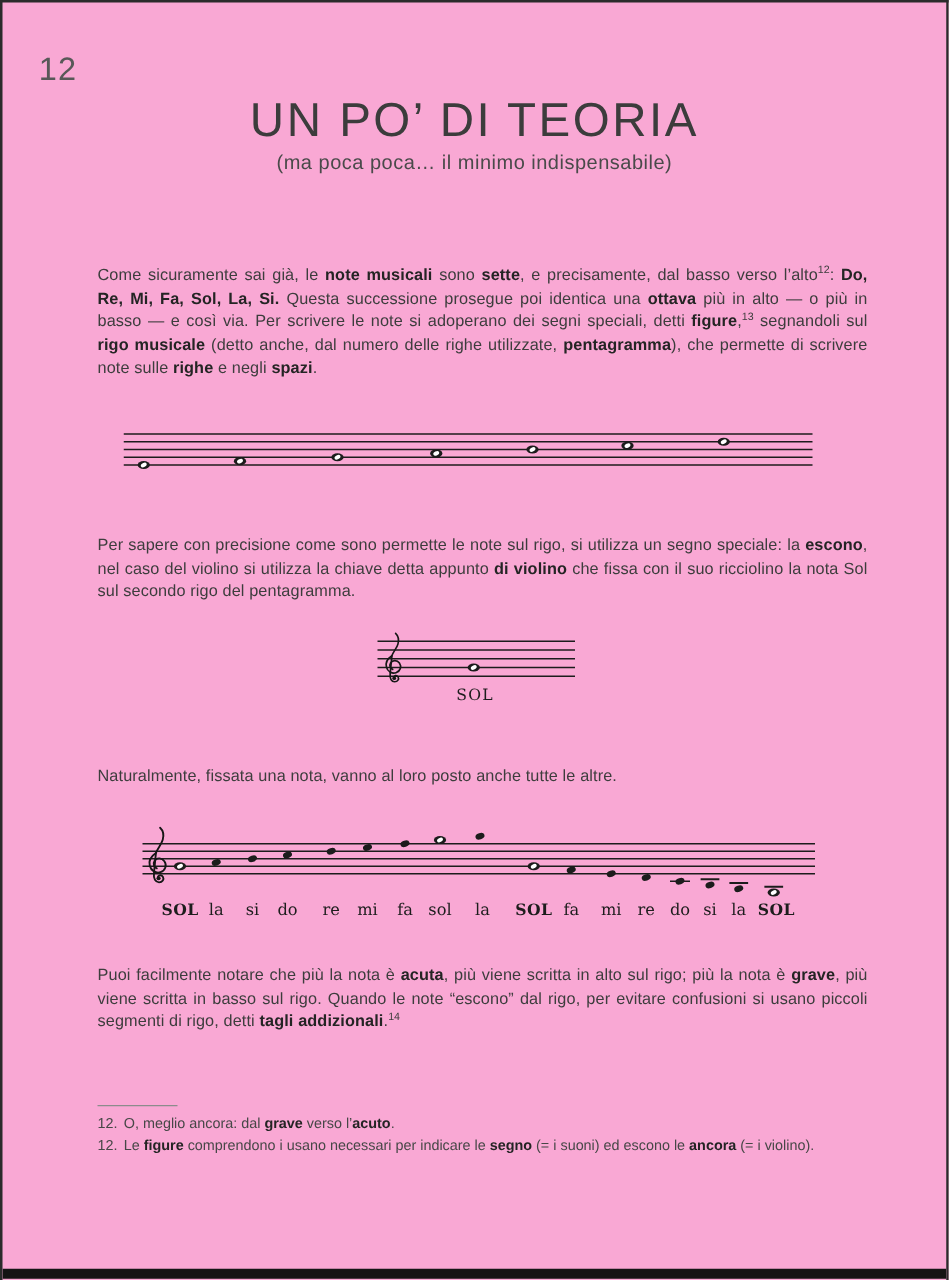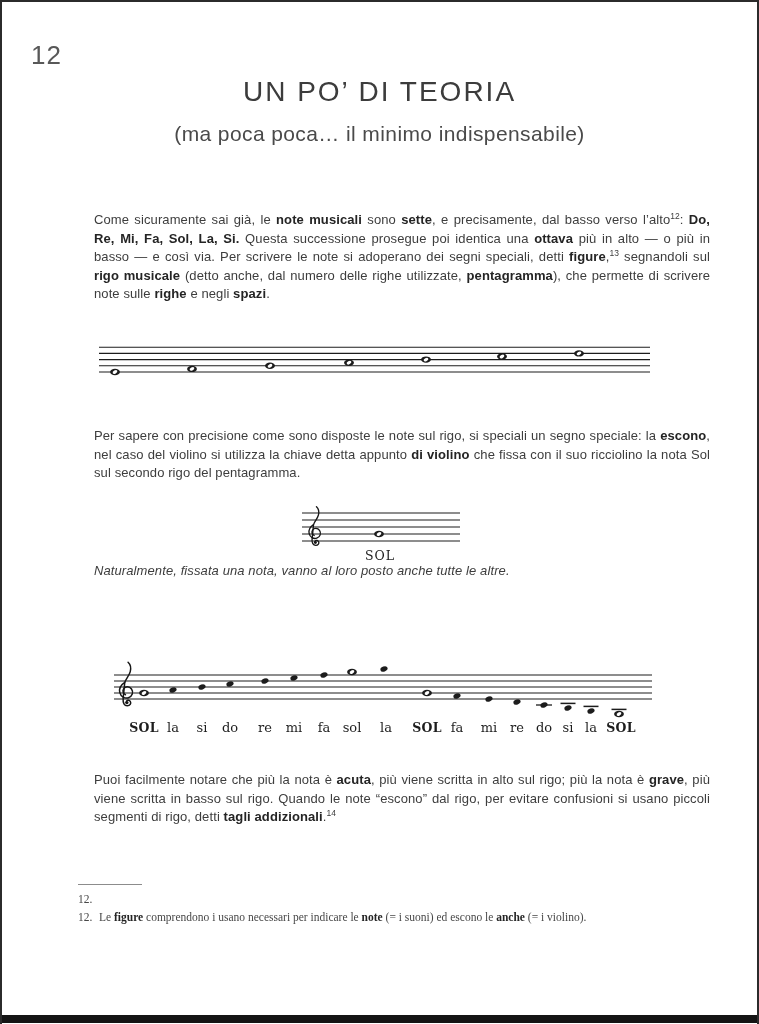--- a/index.html
+++ b/index.html
@@ -1,31 +1,31 @@
 <!DOCTYPE html>
 <html><head>
 <meta charset="utf-8">
 <style>
   html,body{margin:0;padding:0;background:#d9d9d9;}
   .page{
-    position:relative;width:759px;height:1024px;background:#ffffff;
+    position:relative;width:759px;height:1024px;background:#f9a8d4;
     box-sizing:border-box;border:2px solid #2b2b2b;border-bottom:none;
     font-family:"Liberation Sans",sans-serif;overflow:hidden;
   }
   .bottom-bar{position:absolute;left:0;right:0;top:1013px;height:8px;background:#141414;}
   .page-number{position:absolute;left:29px;top:38px;font-size:26px;color:#585858;letter-spacing:1px;}
-  .title{position:absolute;left:0;right:0;top:74px;text-align:center;font-size:28px;
+  .title{position:absolute;left:0;right:0;top:74px;text-align:center;font-size:38px;
          color:#3c3c3c;letter-spacing:2px;font-weight:400;}
-  .subtitle{position:absolute;left:0;right:0;top:120px;text-align:center;font-size:21px;
+  .subtitle{position:absolute;left:0;right:0;top:120px;text-align:center;font-size:16px;
          color:#4a4a4a;letter-spacing:.4px;}
   .para{position:absolute;left:76px;width:616px;font-size:13px;line-height:18.6px;
-        color:#3d3d3d;text-align:justify;letter-spacing:.1px;margin-left:16px;}
+        color:#3d3d3d;text-align:justify;letter-spacing:.1px;}
   .para .b,.fn .b{font-weight:bold;color:#242424;}
   sup{font-size:8.5px;line-height:0;vertical-align:super;letter-spacing:0;}
-  .fn-block{position:absolute;left:76px;top:882px;width:620px;font-family:Liberation Serif, serif;}
+  .fn-block{position:absolute;left:76px;top:882px;width:620px;}
   .fn-rule{width:64px;border-top:1.2px solid #8c8c8c;margin-bottom:5px;}
   .fn{font-size:11.5px;line-height:18.4px;color:#474747;display:flex;}
   .fn-num{flex:0 0 21px;}
   .figure{position:absolute;}
   text.nlabel{font-family:"DejaVu Serif",serif;font-size:13px;fill:#1d1d1d;text-anchor:middle;}
   text.nlabel.bold{font-weight:bold;font-size:12.5px;letter-spacing:.3px;}
   text.nlabel.fig2{font-size:12.5px;letter-spacing:1px;}
 </style>
 </head>
 <body>
@@ -65,35 +65,35 @@
       <ellipse cx="262" cy="30.7" rx="4.9" ry="3.2" fill="#1c1c1c"></ellipse>
       <ellipse cx="262" cy="30.7" rx="2.5" ry="1.6" fill="#ffffff" transform="rotate(-28 262 30.7)"></ellipse>
       <ellipse cx="339" cy="27.6" rx="4.9" ry="3.2" fill="#1c1c1c"></ellipse>
       <ellipse cx="339" cy="27.6" rx="2.5" ry="1.6" fill="#ffffff" transform="rotate(-28 339 27.6)"></ellipse>
       <ellipse cx="415" cy="24.5" rx="4.9" ry="3.2" fill="#1c1c1c"></ellipse>
       <ellipse cx="415" cy="24.5" rx="2.5" ry="1.6" fill="#ffffff" transform="rotate(-28 415 24.5)"></ellipse>
       <ellipse cx="492" cy="21.4" rx="4.9" ry="3.2" fill="#1c1c1c"></ellipse>
       <ellipse cx="492" cy="21.4" rx="2.5" ry="1.6" fill="#ffffff" transform="rotate(-28 492 21.4)"></ellipse>
     </svg>
 
-  <div class="para" style="top:425px;"><span>Per sapere con precisione come sono disposte le note sul rigo, si speciali un segno speciale: la </span><span class="b">escono</span><span>, nel caso del violino si utilizza la chiave detta appunto </span><span class="b">di violino</span><span> che fissa con il suo ricciolino la nota Sol sul secondo rigo del pentagramma.</span></div>
+  <div class="para" style="top:425px;"><span>Per sapere con precisione come sono permette le note sul rigo, si utilizza un segno speciale: la </span><span class="b">escono</span><span>, nel caso del violino si utilizza la chiave detta appunto </span><span class="b">di violino</span><span> che fissa con il suo ricciolino la nota Sol sul secondo rigo del pentagramma.</span></div>
 
   <svg class="figure" style="left:290px;top:495px;" width="180" height="75">
       <line x1="10" x2="168" y1="16" y2="16" stroke="#1c1c1c" stroke-width="1.1"></line>
       <line x1="10" x2="168" y1="23" y2="23" stroke="#1c1c1c" stroke-width="1.1"></line>
       <line x1="10" x2="168" y1="30" y2="30" stroke="#1c1c1c" stroke-width="1.1"></line>
       <line x1="10" x2="168" y1="37" y2="37" stroke="#1c1c1c" stroke-width="1.1"></line>
       <line x1="10" x2="168" y1="44" y2="44" stroke="#1c1c1c" stroke-width="1.1"></line>
       <use href="#gclef" transform="translate(12,7.359999999999999) scale(0.78)"></use>
       <ellipse cx="87" cy="37" rx="4.9" ry="3.2" fill="#1c1c1c"></ellipse>
       <ellipse cx="87" cy="37" rx="2.5" ry="1.6" fill="#ffffff" transform="rotate(-28 87 37)"></ellipse>
       <text x="88" y="63" class="nlabel fig2">SOL</text>
     </svg>
 
-  <div class="para" style="top:560px;font-style:italic;"><span>Naturalmente, fissata una nota, vanno al loro posto anche tutte le altre.</span></div>
+  <div class="para" style="top:610px;"><span>Naturalmente, fissata una nota, vanno al loro posto anche tutte le altre.</span></div>
 
   <svg class="figure" style="left:100px;top:650px;" width="565" height="90">
       <line x1="12" x2="550" y1="23" y2="23" stroke="#1c1c1c" stroke-width="1.1"></line>
       <line x1="12" x2="550" y1="29" y2="29" stroke="#1c1c1c" stroke-width="1.1"></line>
       <line x1="12" x2="550" y1="35" y2="35" stroke="#1c1c1c" stroke-width="1.1"></line>
       <line x1="12" x2="550" y1="41" y2="41" stroke="#1c1c1c" stroke-width="1.1"></line>
       <line x1="12" x2="550" y1="47" y2="47" stroke="#1c1c1c" stroke-width="1.1"></line>
       <use href="#gclef" transform="translate(12,7.560000000000002) scale(0.88)"></use>
       <ellipse cx="42" cy="41" rx="4.9" ry="3.2" fill="#1c1c1c"></ellipse>
       <ellipse cx="42" cy="41" rx="2.5" ry="1.6" fill="#ffffff" transform="rotate(-28 42 41)"></ellipse>
@@ -138,21 +138,22 @@
       <text x="489" y="80" class="nlabel">la</text>
       <text x="519" y="80" class="nlabel bold">SOL</text>
     </svg>
 
   <div class="para" style="top:769px;"><span>Puoi facilmente notare che più la nota è </span><span class="b">acuta</span><span>, più viene scritta in alto sul rigo; più la nota è </span><span class="b">grave</span><span>, più viene scritta in basso sul rigo. Quando le note “escono” dal rigo, per evitare confusioni si usano piccoli segmenti di rigo, detti </span><span class="b">tagli addizionali</span><span>.</span><sup>14</sup></div>
 
   <div class="fn-block">
     <div class="fn-rule"></div>
     <div class="fn">
       <span class="fn-num">12.</span>
+      <span><span>O, meglio ancora: dal </span><span class="b">grave</span><span> verso l’</span><span class="b">acuto</span><span>.</span></span>
     </div>
     <div class="fn">
       <span class="fn-num">12.</span>
-      <span><span>Le </span><span class="b">figure</span><span> comprendono i usano necessari per indicare le </span><span class="b">note</span><span> (= i suoni) ed escono le </span><span class="b">anche</span><span> (= i violino).</span></span>
+      <span><span>Le </span><span class="b">figure</span><span> comprendono i usano necessari per indicare le </span><span class="b">segno</span><span> (= i suoni) ed escono le </span><span class="b">ancora</span><span> (= i violino).</span></span>
     </div>
   </div>
 
   <div class="bottom-bar"></div>
 </div>
 
 </body></html>

